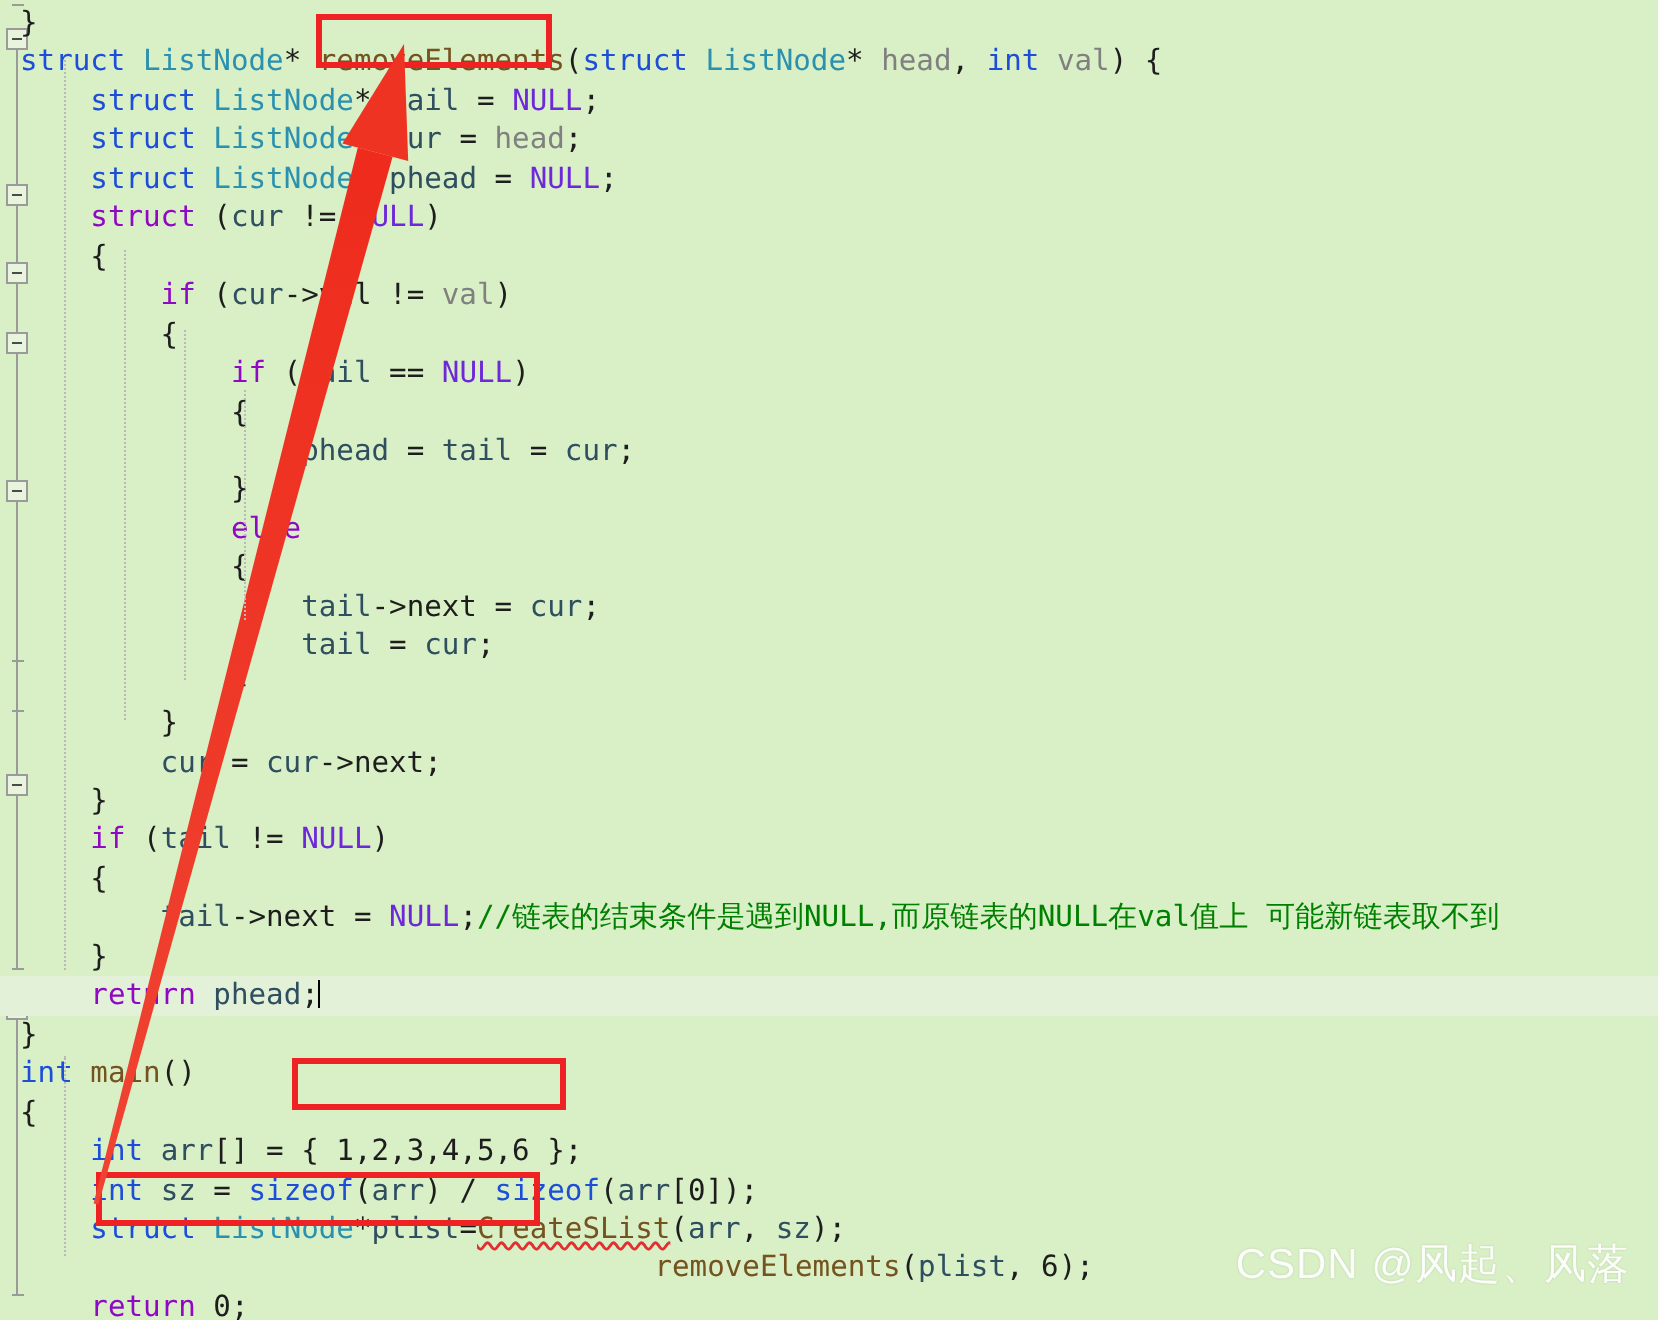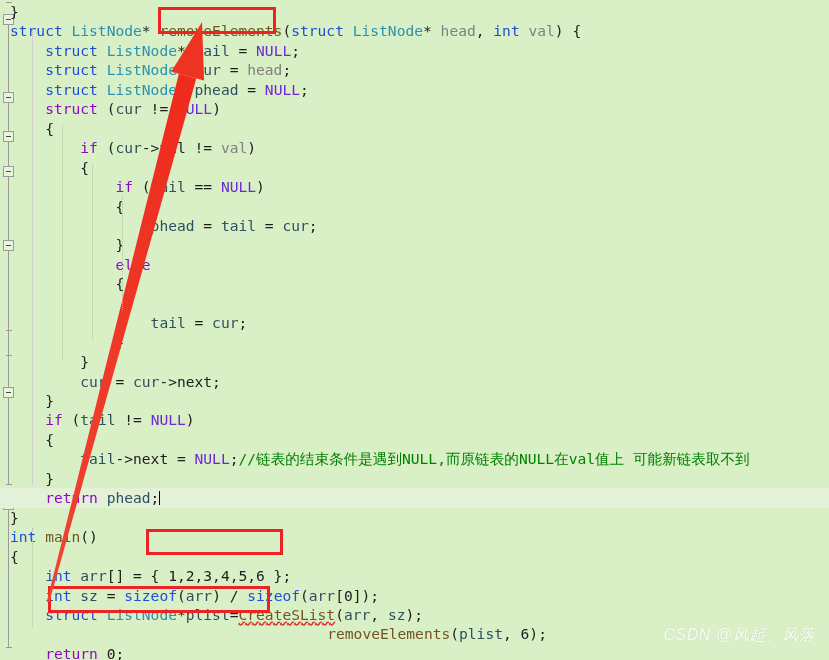--- a/index.html
+++ b/index.html
@@ -108,27 +108,26 @@
     position: absolute;
     left: 0; top: 0;
     width: 829px; height: 660px;
     pointer-events: none;
   }
   .watermark {
     position: absolute;
     right: 14px;
     bottom: 14px;
     font-family: "Liberation Sans", sans-serif;
-    font-size: 16px;
+    font-size: 21px;
     color: #ffffff;
     opacity: 0.92;
     text-shadow: 0 0 1px rgba(140,170,120,.55);
     letter-spacing: 0.5px;
     white-space: nowrap;
-    font-style: italic;
   }
 </style>
 </head>
 <body>
 
 <div id="app">
 
   <div class="editor">
 
     <div class="fold-margin" id="foldMargin">
@@ -157,20 +156,21 @@
         <div class="line" style="position: absolute; left: 0px; right: 0px; top: 99.25px;"><span>    </span><span class="ctl">struct</span><span class="plain"> (</span><span class="var">cur</span><span class="plain"> != </span><span class="macro">NULL</span><span class="plain">)</span></div>
         <div class="line" style="position: absolute; left: 0px; right: 0px; top: 118.7px;"><span>    </span><span class="plain">{</span></div>
         <div class="line" style="position: absolute; left: 0px; right: 0px; top: 138.15px;"><span>        </span><span class="ctl">if</span><span class="plain"> (</span><span class="var">cur</span><span class="plain">-&gt;val != </span><span class="param">val</span><span class="plain">)</span></div>
         <div class="line" style="position: absolute; left: 0px; right: 0px; top: 157.6px;"><span>        </span><span class="plain">{</span></div>
         <div class="line" style="position: absolute; left: 0px; right: 0px; top: 177.05px;"><span>            </span><span class="ctl">if</span><span class="plain"> (</span><span class="var">tail</span><span class="plain"> == </span><span class="macro">NULL</span><span class="plain">)</span></div>
         <div class="line" style="position: absolute; left: 0px; right: 0px; top: 196.5px;"><span>            </span><span class="plain">{</span></div>
         <div class="line" style="position: absolute; left: 0px; right: 0px; top: 215.95px;"><span>                </span><span class="var">phead</span><span class="plain"> = </span><span class="var">tail</span><span class="plain"> = </span><span class="var">cur</span><span class="plain">;</span></div>
         <div class="line" style="position: absolute; left: 0px; right: 0px; top: 235.4px;"><span>            </span><span class="plain">}</span></div>
         <div class="line" style="position: absolute; left: 0px; right: 0px; top: 254.85px;"><span>            </span><span class="ctl">else</span></div>
         <div class="line" style="position: absolute; left: 0px; right: 0px; top: 274.3px;"><span>            </span><span class="plain">{</span></div>
+        <div class="line" style="position: absolute; left: 0px; right: 0px; top: 293.75px;"><span>                </span><span class="var">tail</span><span class="plain">-&gt;next = </span><span class="var">cur</span><span class="plain">;</span></div>
         <div class="line" style="position: absolute; left: 0px; right: 0px; top: 313.2px;"><span>                </span><span class="var">tail</span><span class="plain"> = </span><span class="var">cur</span><span class="plain">;</span></div>
         <div class="line" style="position: absolute; left: 0px; right: 0px; top: 332.65px;"><span>            </span><span class="plain">}</span></div>
         <div class="line" style="position: absolute; left: 0px; right: 0px; top: 352.1px;"><span>        </span><span class="plain">}</span></div>
         <div class="line" style="position: absolute; left: 0px; right: 0px; top: 371.55px;"><span>        </span><span class="var">cur</span><span class="plain"> = </span><span class="var">cur</span><span class="plain">-&gt;next;</span></div>
         <div class="line" style="position: absolute; left: 0px; right: 0px; top: 391px;"><span>    </span><span class="plain">}</span></div>
         <div class="line" style="position: absolute; left: 0px; right: 0px; top: 410.45px;"><span>    </span><span class="ctl">if</span><span class="plain"> (</span><span class="var">tail</span><span class="plain"> != </span><span class="macro">NULL</span><span class="plain">)</span></div>
         <div class="line" style="position: absolute; left: 0px; right: 0px; top: 429.9px;"><span>    </span><span class="plain">{</span></div>
         <div class="line" style="position: absolute; left: 0px; right: 0px; top: 449.35px;"><span>        </span><span class="var">tail</span><span class="plain">-&gt;next = </span><span class="macro">NULL</span><span class="plain">;</span><span class="cmt">//链表的结束条件是遇到NULL,而原链表的NULL在val值上 可能新链表取不到</span></div>
         <div class="line" style="position: absolute; left: 0px; right: 0px; top: 468.8px;"><span>    </span><span class="plain">}</span></div>
         <div class="line cur" style="position: absolute; left: 0px; right: 0px; top: 488.25px;"><span>    </span><span class="ctl">return</span><span class="plain"> </span><span class="var">phead</span><span class="plain">;</span><span class="caret"></span></div>

